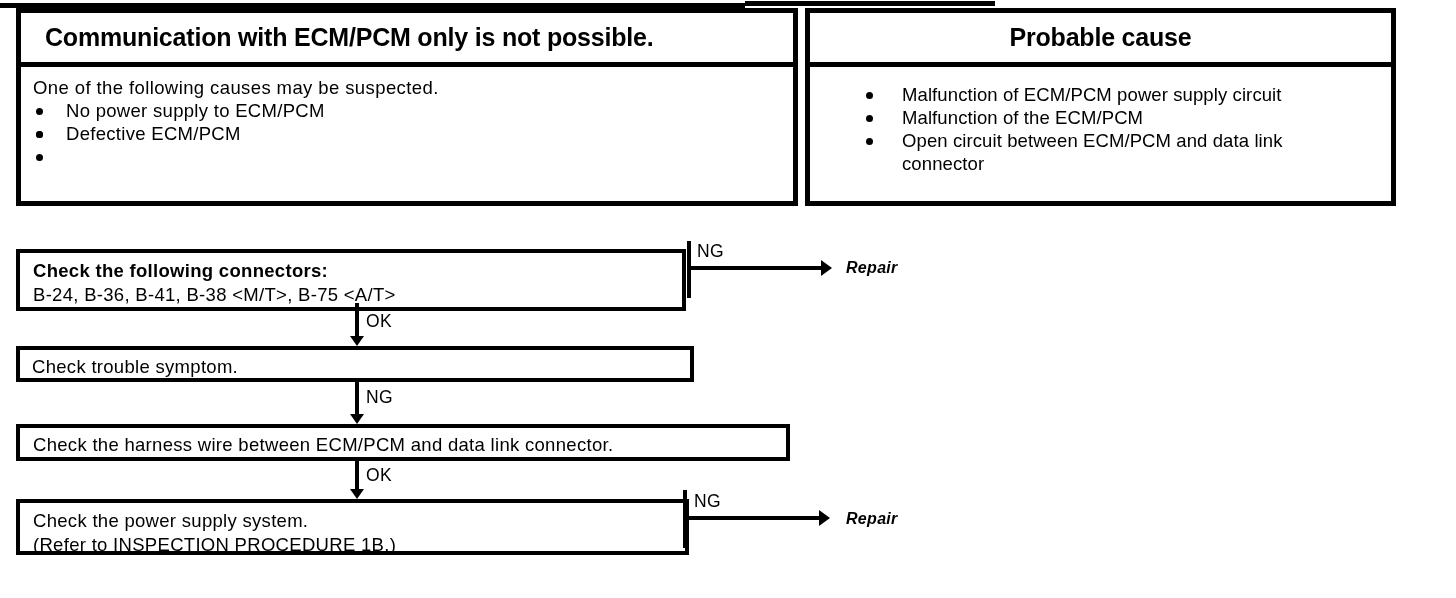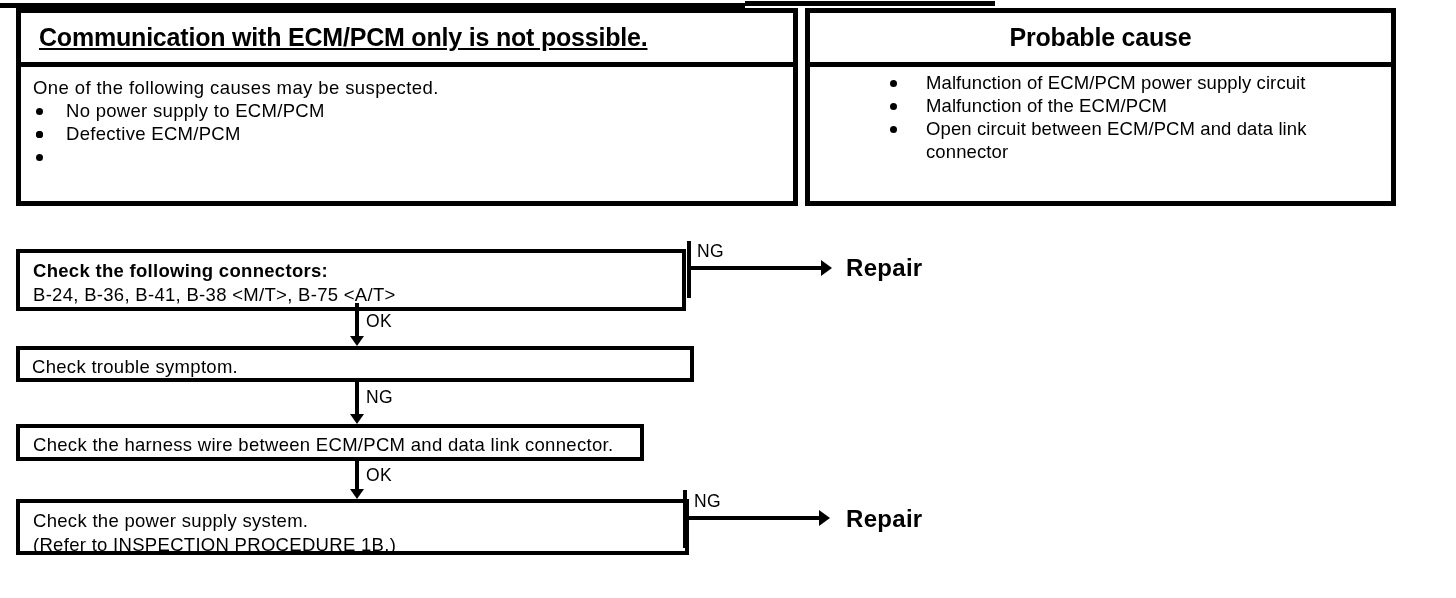--- a/index.html
+++ b/index.html
@@ -40,29 +40,29 @@
     height: 54px;
     border-bottom: 5px solid #000;
     display: flex;
     align-items: center;
     justify-content: center;
     font-weight: bold;
     font-size: 25px;
     letter-spacing: -0.2px;
     white-space: nowrap;
   }
-  .tbl-head.left-head { justify-content: flex-start; padding-left: 18px; text-decoration: underline; }
+  .tbl-head.left-head { justify-content: flex-start; padding-left: 24px; }
 
   .tbl-body {
     box-sizing: border-box;
     padding: 9px 10px 0 12px;
     font-size: 18.5px;
     line-height: 23px;
   }
-  .tbl-body.right-body { padding-left: 56px; padding-top: 4px; margin-left: 24px; }
+  .tbl-body.right-body { padding-left: 56px; padding-top: 16px; }
 
   .intro-line { white-space: nowrap; letter-spacing: 0.4px; }
 
   ul.bullets {
     list-style: none;
     margin: 0;
     padding: 0;
   }
   ul.bullets li {
     position: relative;
@@ -103,21 +103,21 @@
     font-size: 18.5px;
     line-height: 24px;
     padding: 6px 0 0 13px;
     letter-spacing: 0.3px;
     white-space: nowrap;
   }
   .fbox .b-line { font-weight: bold; }
 
   #box-connectors { left: 16px; top: 13px;  width: 670px; height: 62px; }
   #box-symptom    { left: 16px; top: 110px; width: 678px; height: 36px; padding-top: 5px; padding-left: 12px; }
-  #box-harness    { left: 16px; top: 188px; width: 628px; height: 37px; padding-top: 5px; }
+  #box-harness    { left: 16px; top: 188px; width: 774px; height: 37px; padding-top: 5px; }
   #box-power      { left: 16px; top: 263px; width: 673px; height: 56px; }
 
   
   .v-arrow {
     position: absolute;
     width: 4px;
     background: #000;
   }
   .v-arrow::after {
     content: "";
@@ -169,25 +169,26 @@
   }
   .branch-label {
     position: absolute;
     font-size: 17.5px;
     line-height: 18px;
     letter-spacing: 0.3px;
     white-space: nowrap;
   }
   .repair-label {
     position: absolute;
-    font-size: 24px;
+    font-size: 16px;
     font-weight: bold;
     line-height: 20px;
     letter-spacing: 0.3px;
     white-space: nowrap;
+    font-style: italic;
   }
 
   
   #branch1-vert  { left: 687px; top: 5px;  height: 57px; }
   #branch1-horiz { left: 687px; top: 30px; width: 136px; }
   #branch1-ng    { left: 697px; top: 6px; }
   #branch1-rep   { left: 846px; top: 22px; }
 
   
   #branch2-vert  { left: 683px; top: 254px; height: 58px; }

